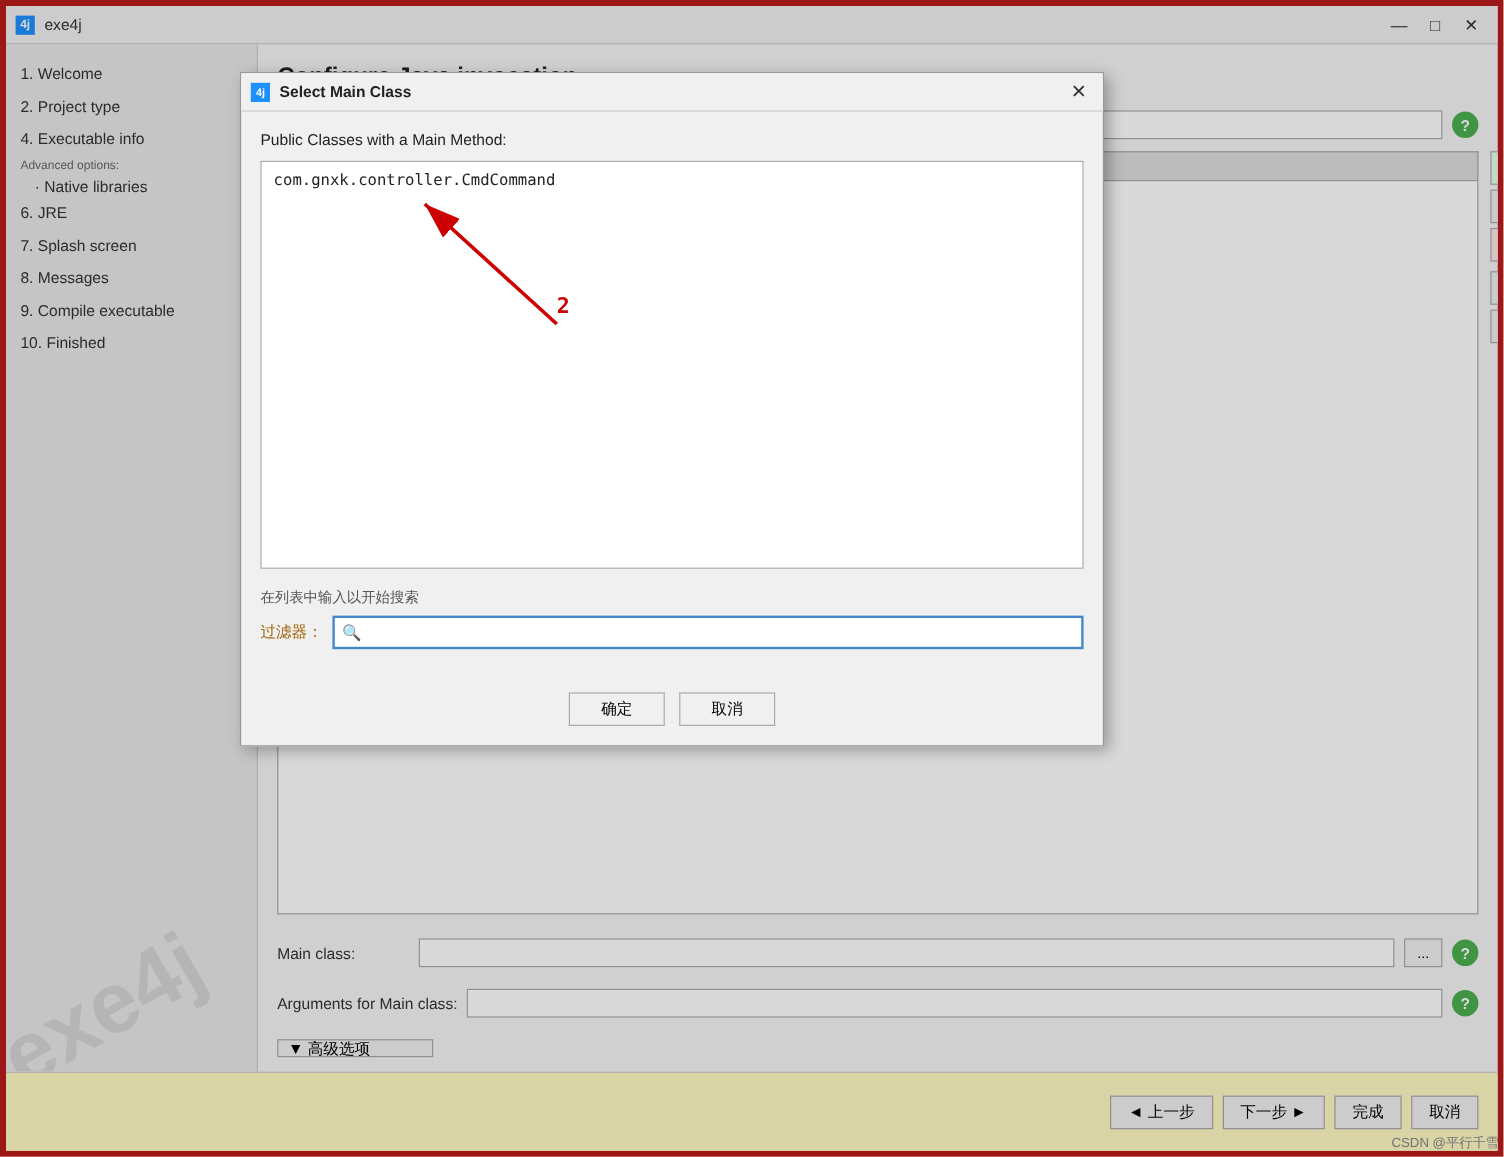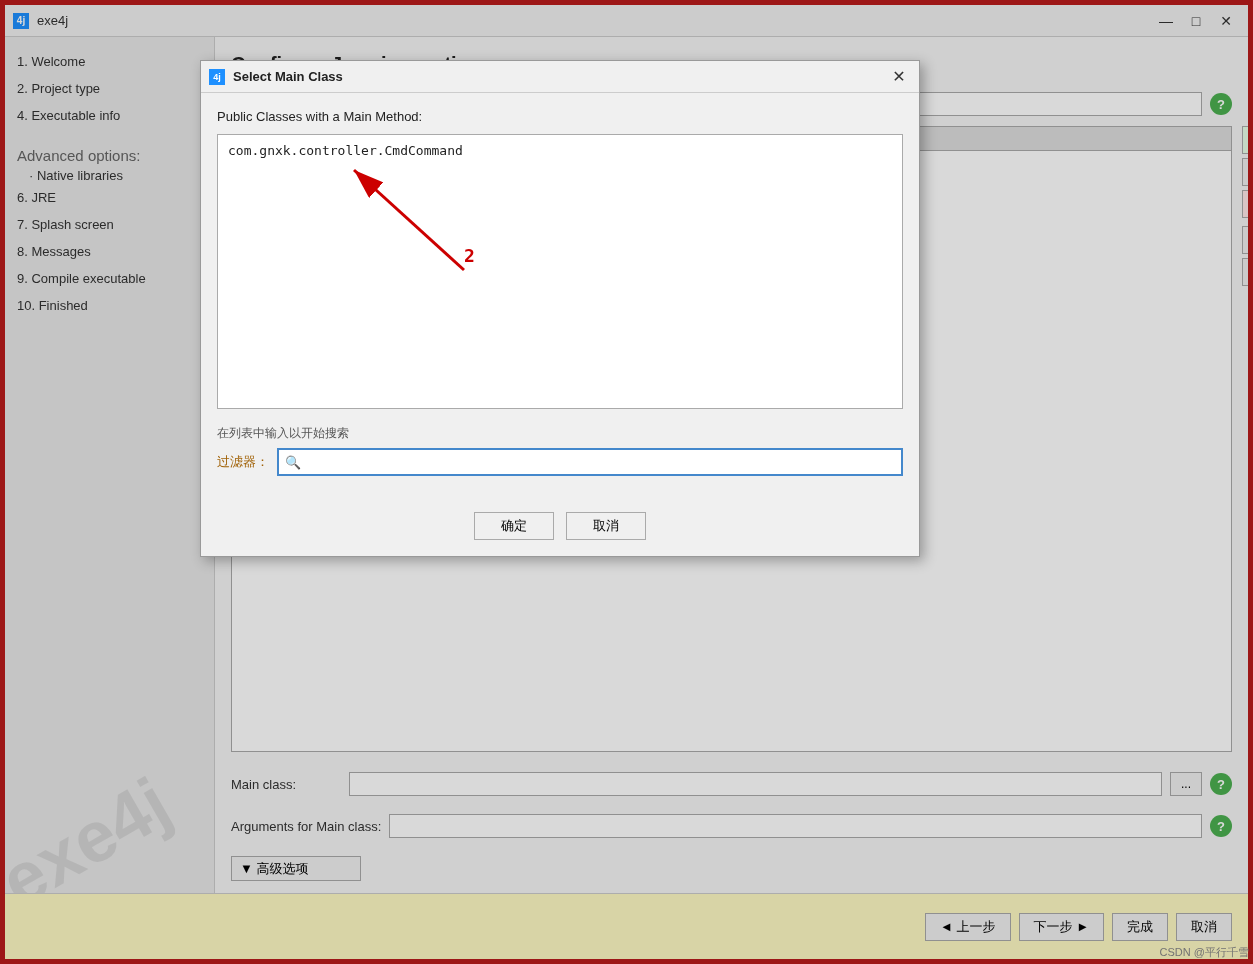--- a/index.html
+++ b/index.html
@@ -101,24 +101,23 @@
       padding: 3px 4px;
       cursor: pointer;
       color: #333;
       font-size: 13px;
       line-height: 1.6;
     }
     .sidebar-item.active {
       font-weight: bold;
     }
     .sidebar-section-label {
-      font-size: 15px;
+      font-size: 10px;
       color: #666;
       padding: 4px 4px 2px 4px;
-      margin-top: 14px;
     }
     .sidebar-sub-item {
       padding: 2px 4px 2px 16px;
       color: #333;
       font-size: 13px;
     }
 
     
     .main-content {
       flex: 1;
@@ -217,21 +216,21 @@
       border: 1px solid #aaa;
       cursor: pointer;
       font-size: 12px;
       display: flex;
       align-items: center;
       justify-content: center;
     }
 
     .advanced-btn {
       width: 130px;
-      height: 25px;
+      height: 15px;
       background: #f0f0f0;
       border: 1px solid #aaa;
       cursor: pointer;
       font-size: 13px;
       display: flex;
       align-items: center;
       gap: 6px;
       padding: 0 8px;
     }
 
@@ -325,21 +324,21 @@
     }
     .dialog-subtitle {
       font-size: 13px;
       margin-bottom: 10px;
       color: #222;
     }
 
     .classes-list {
       background: white;
       border: 1px solid #aaa;
-      height: 275px;
+      height: 340px;
       overflow-y: auto;
       padding: 6px;
       font-family: monospace;
       font-size: 13px;
       margin-bottom: 16px;
     }
     .class-item {
       padding: 2px 4px;
       cursor: pointer;
       color: #222;

